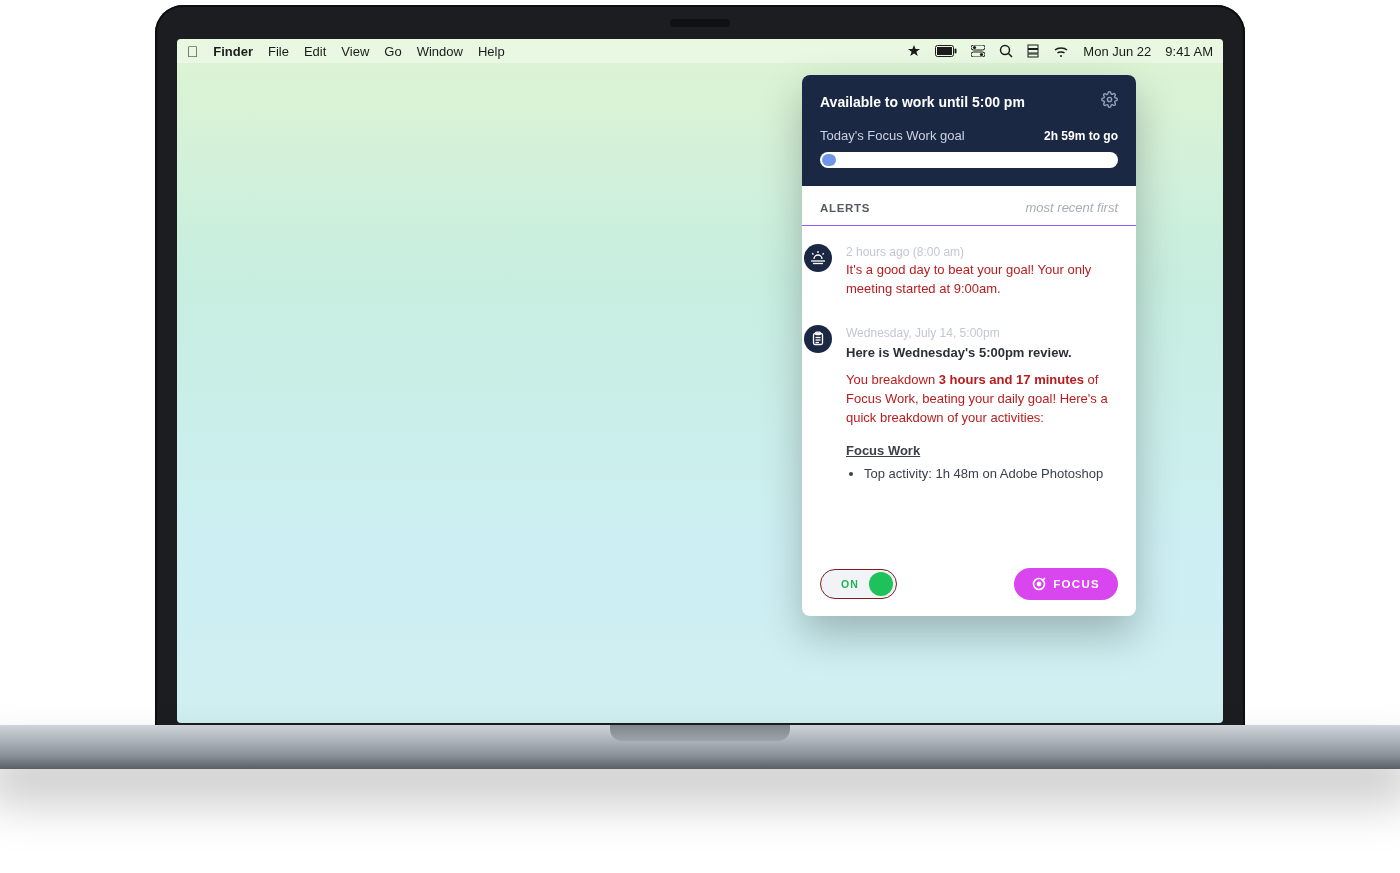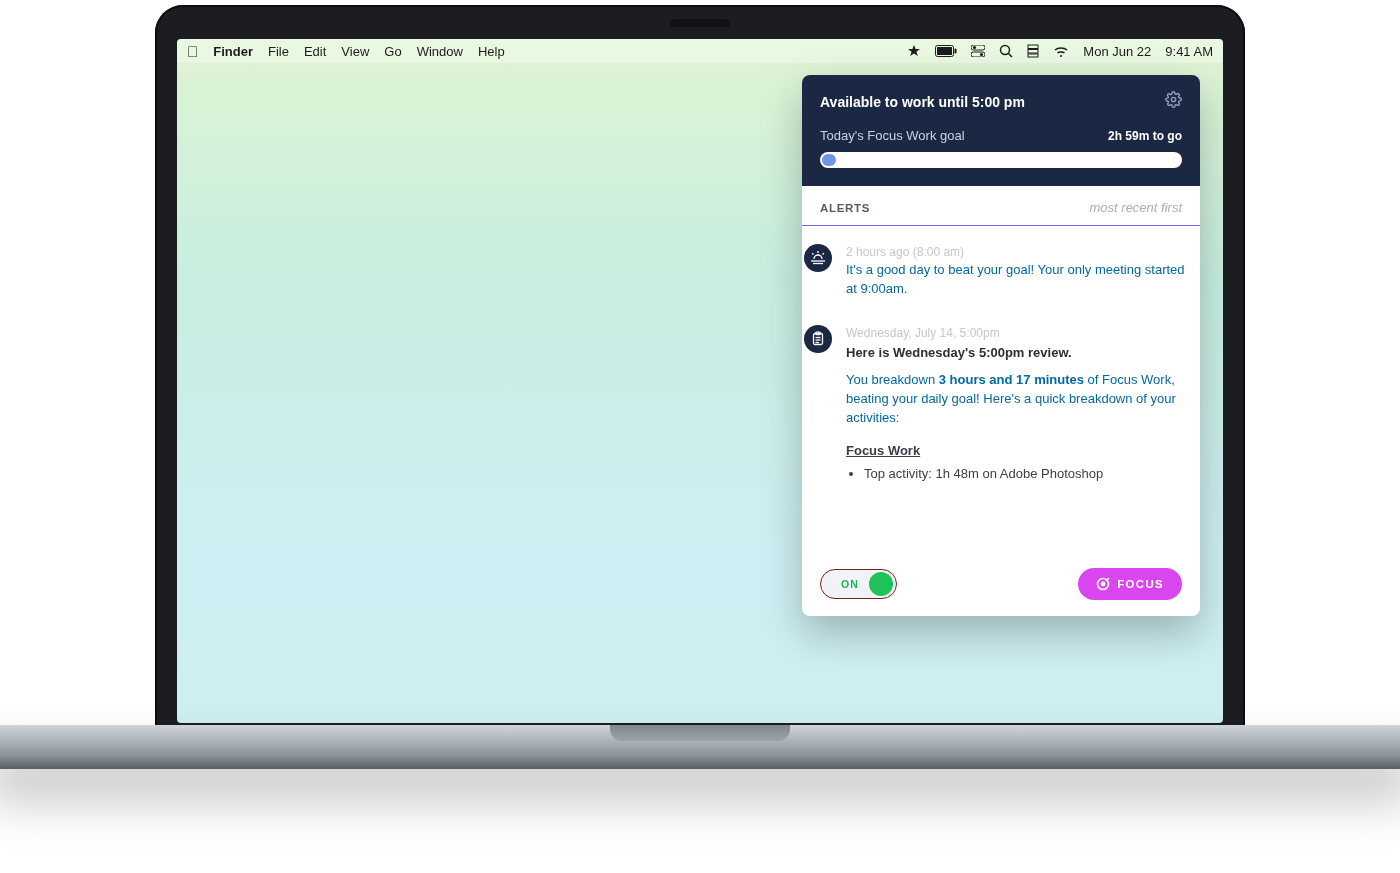--- a/index.html
+++ b/index.html
@@ -85,21 +85,21 @@
 .menubar .right { margin-left:auto; display:flex; align-items:center; gap:14px; }
 .menubar .right .icon { display:flex; align-items:center; }
 .menubar .date { font-size: 13px; }
 .menubar .time { font-size: 13px; }
 
 
 .panel {
   position: absolute;
   left: 625px;
   top: 36px;
-  width: 398px;
+  width: 334px;
   background: #ffffff;
   border-radius: 8px;
   box-shadow: 0 18px 40px rgba(0,0,0,0.25);
   overflow: hidden;
 }
 .panel::before {
   content:"";
   position: absolute;
   top: -10px;
   left: 172px;
@@ -207,21 +207,21 @@
 .alert .timestamp {
   font-size: 12px;
   color: #c2c7d0;
 }
 .alert .headline {
   font-weight: 700;
   color: #2b2f38;
   margin-top: 2px;
   margin-bottom: 8px;
 }
-.alert .body-text { color: #0369a1; }
+.alert .body-text { color: #b91c1c; }
 .alert .section-label {
   text-decoration: underline;
   font-weight: 700;
   margin-top: 14px;
   display:block;
 }
 .alert ul { margin: 4px 0 0 18px; }
 .alert ul li { font-size: 13px; color:#3a3f49; }
 
 .panel-footer {

